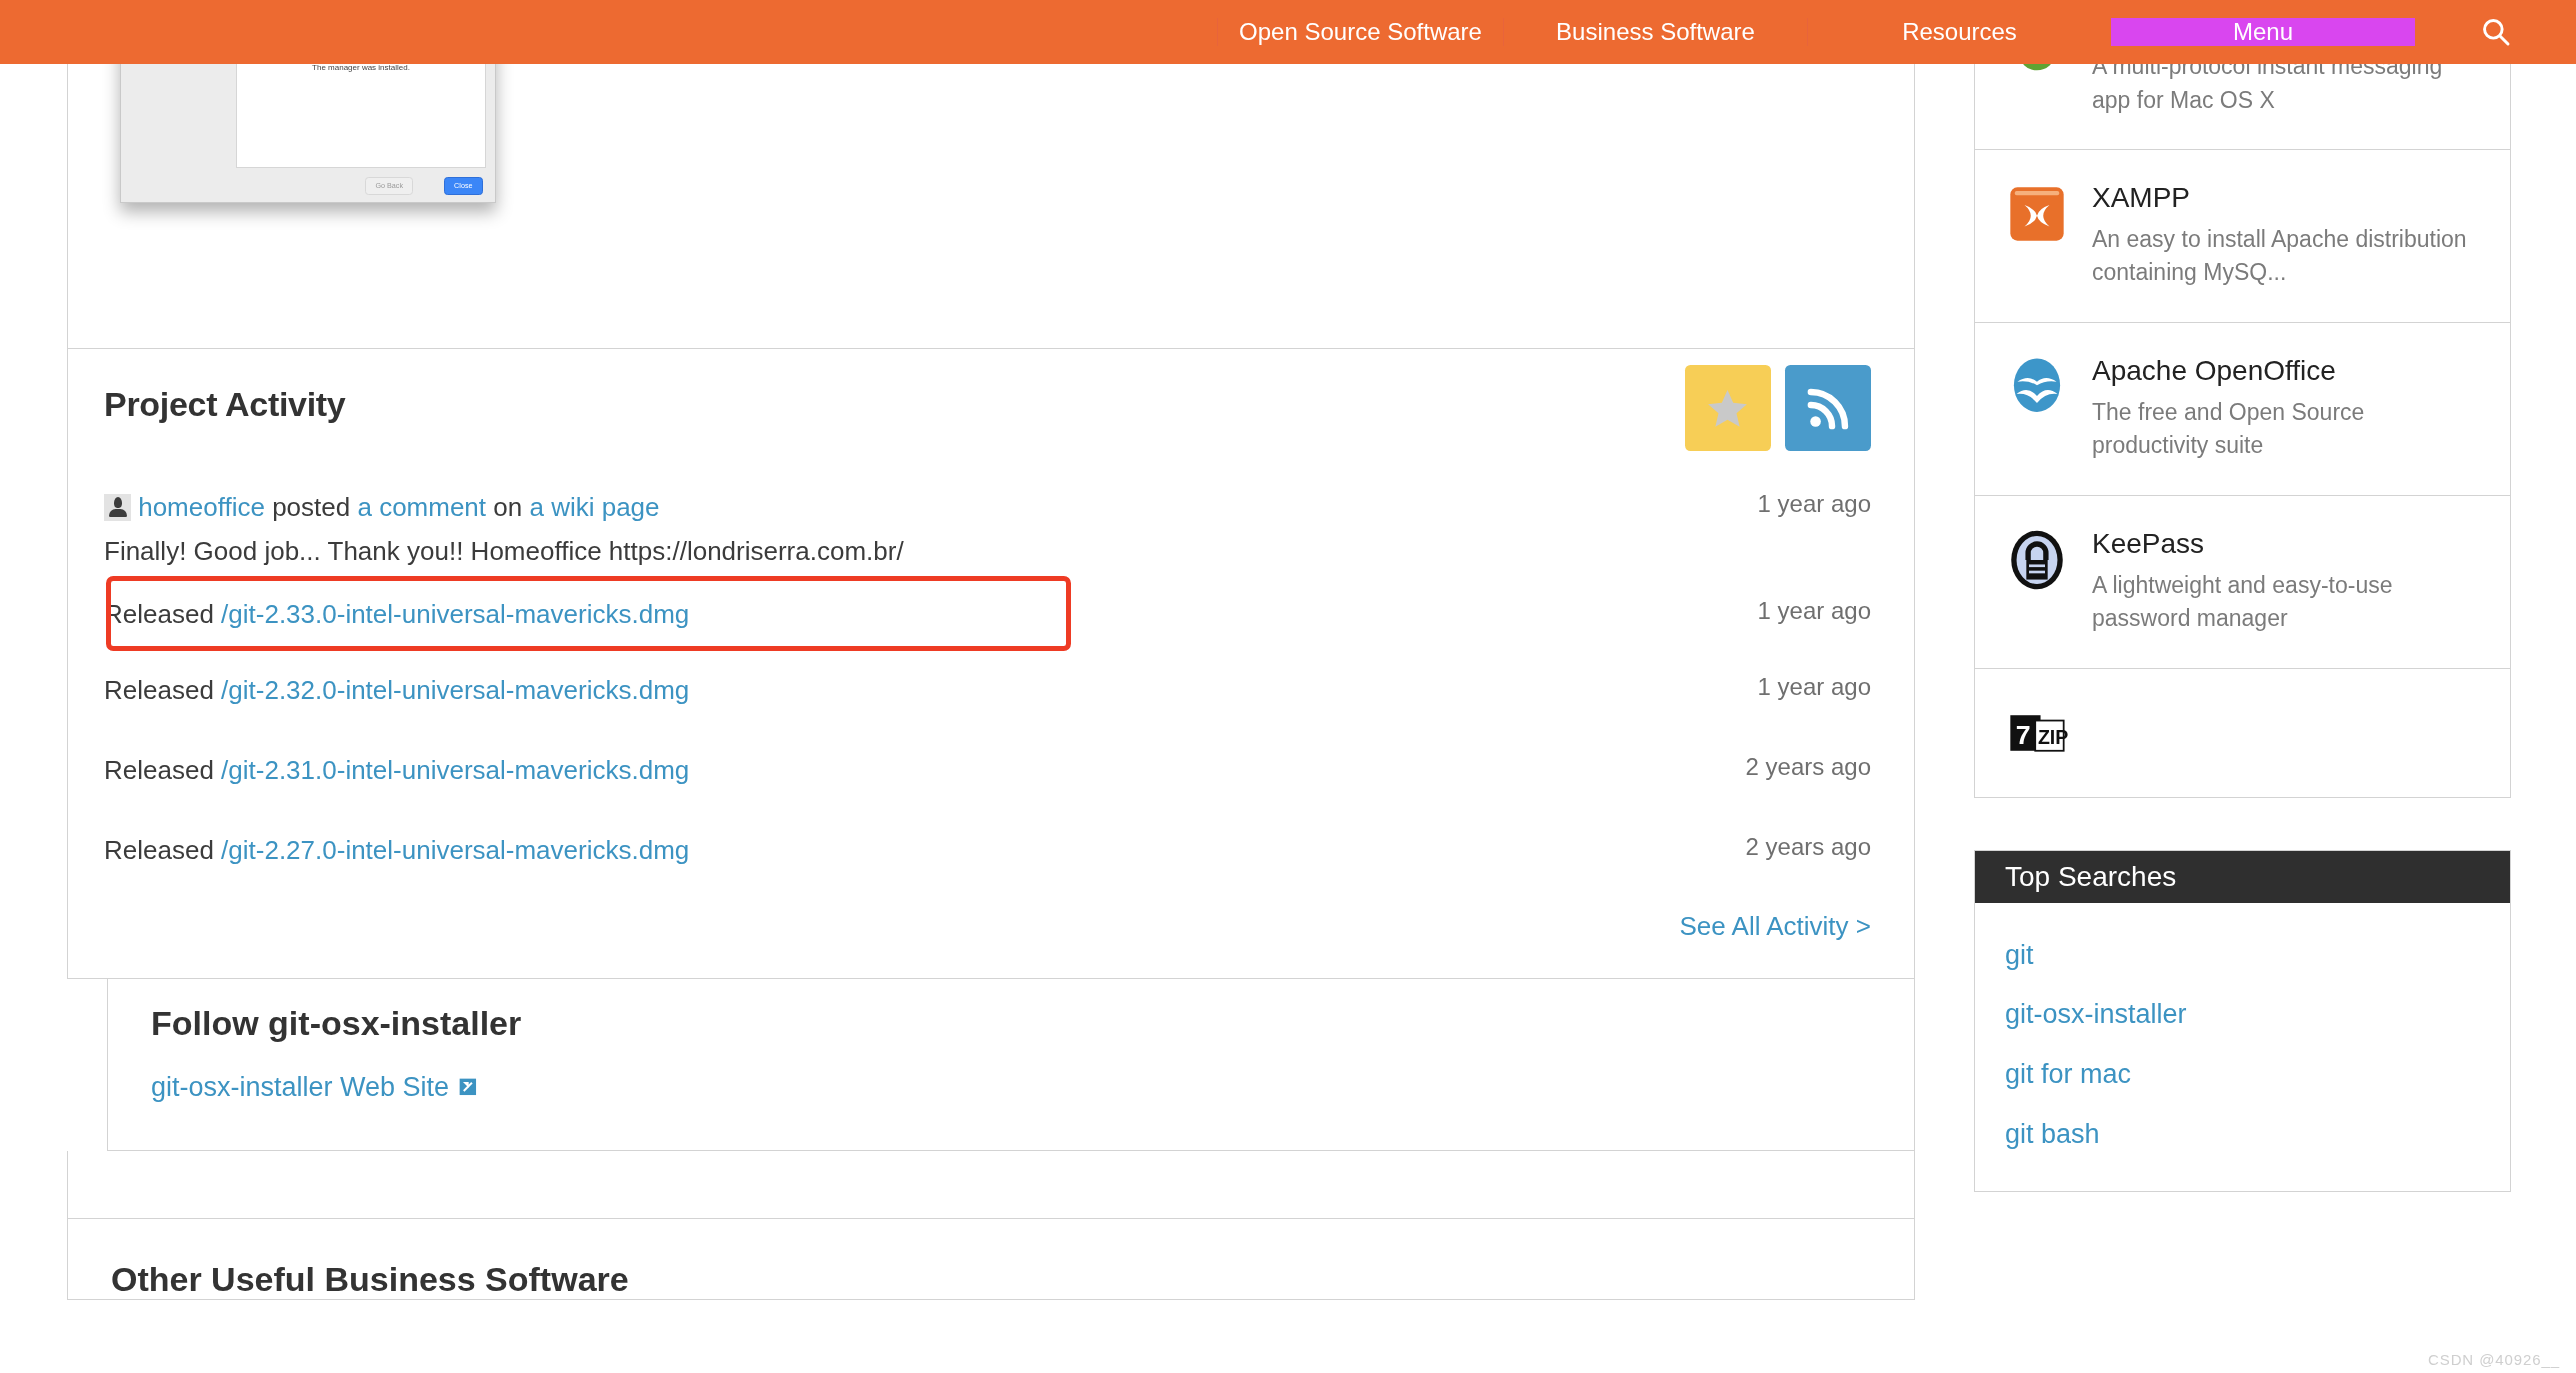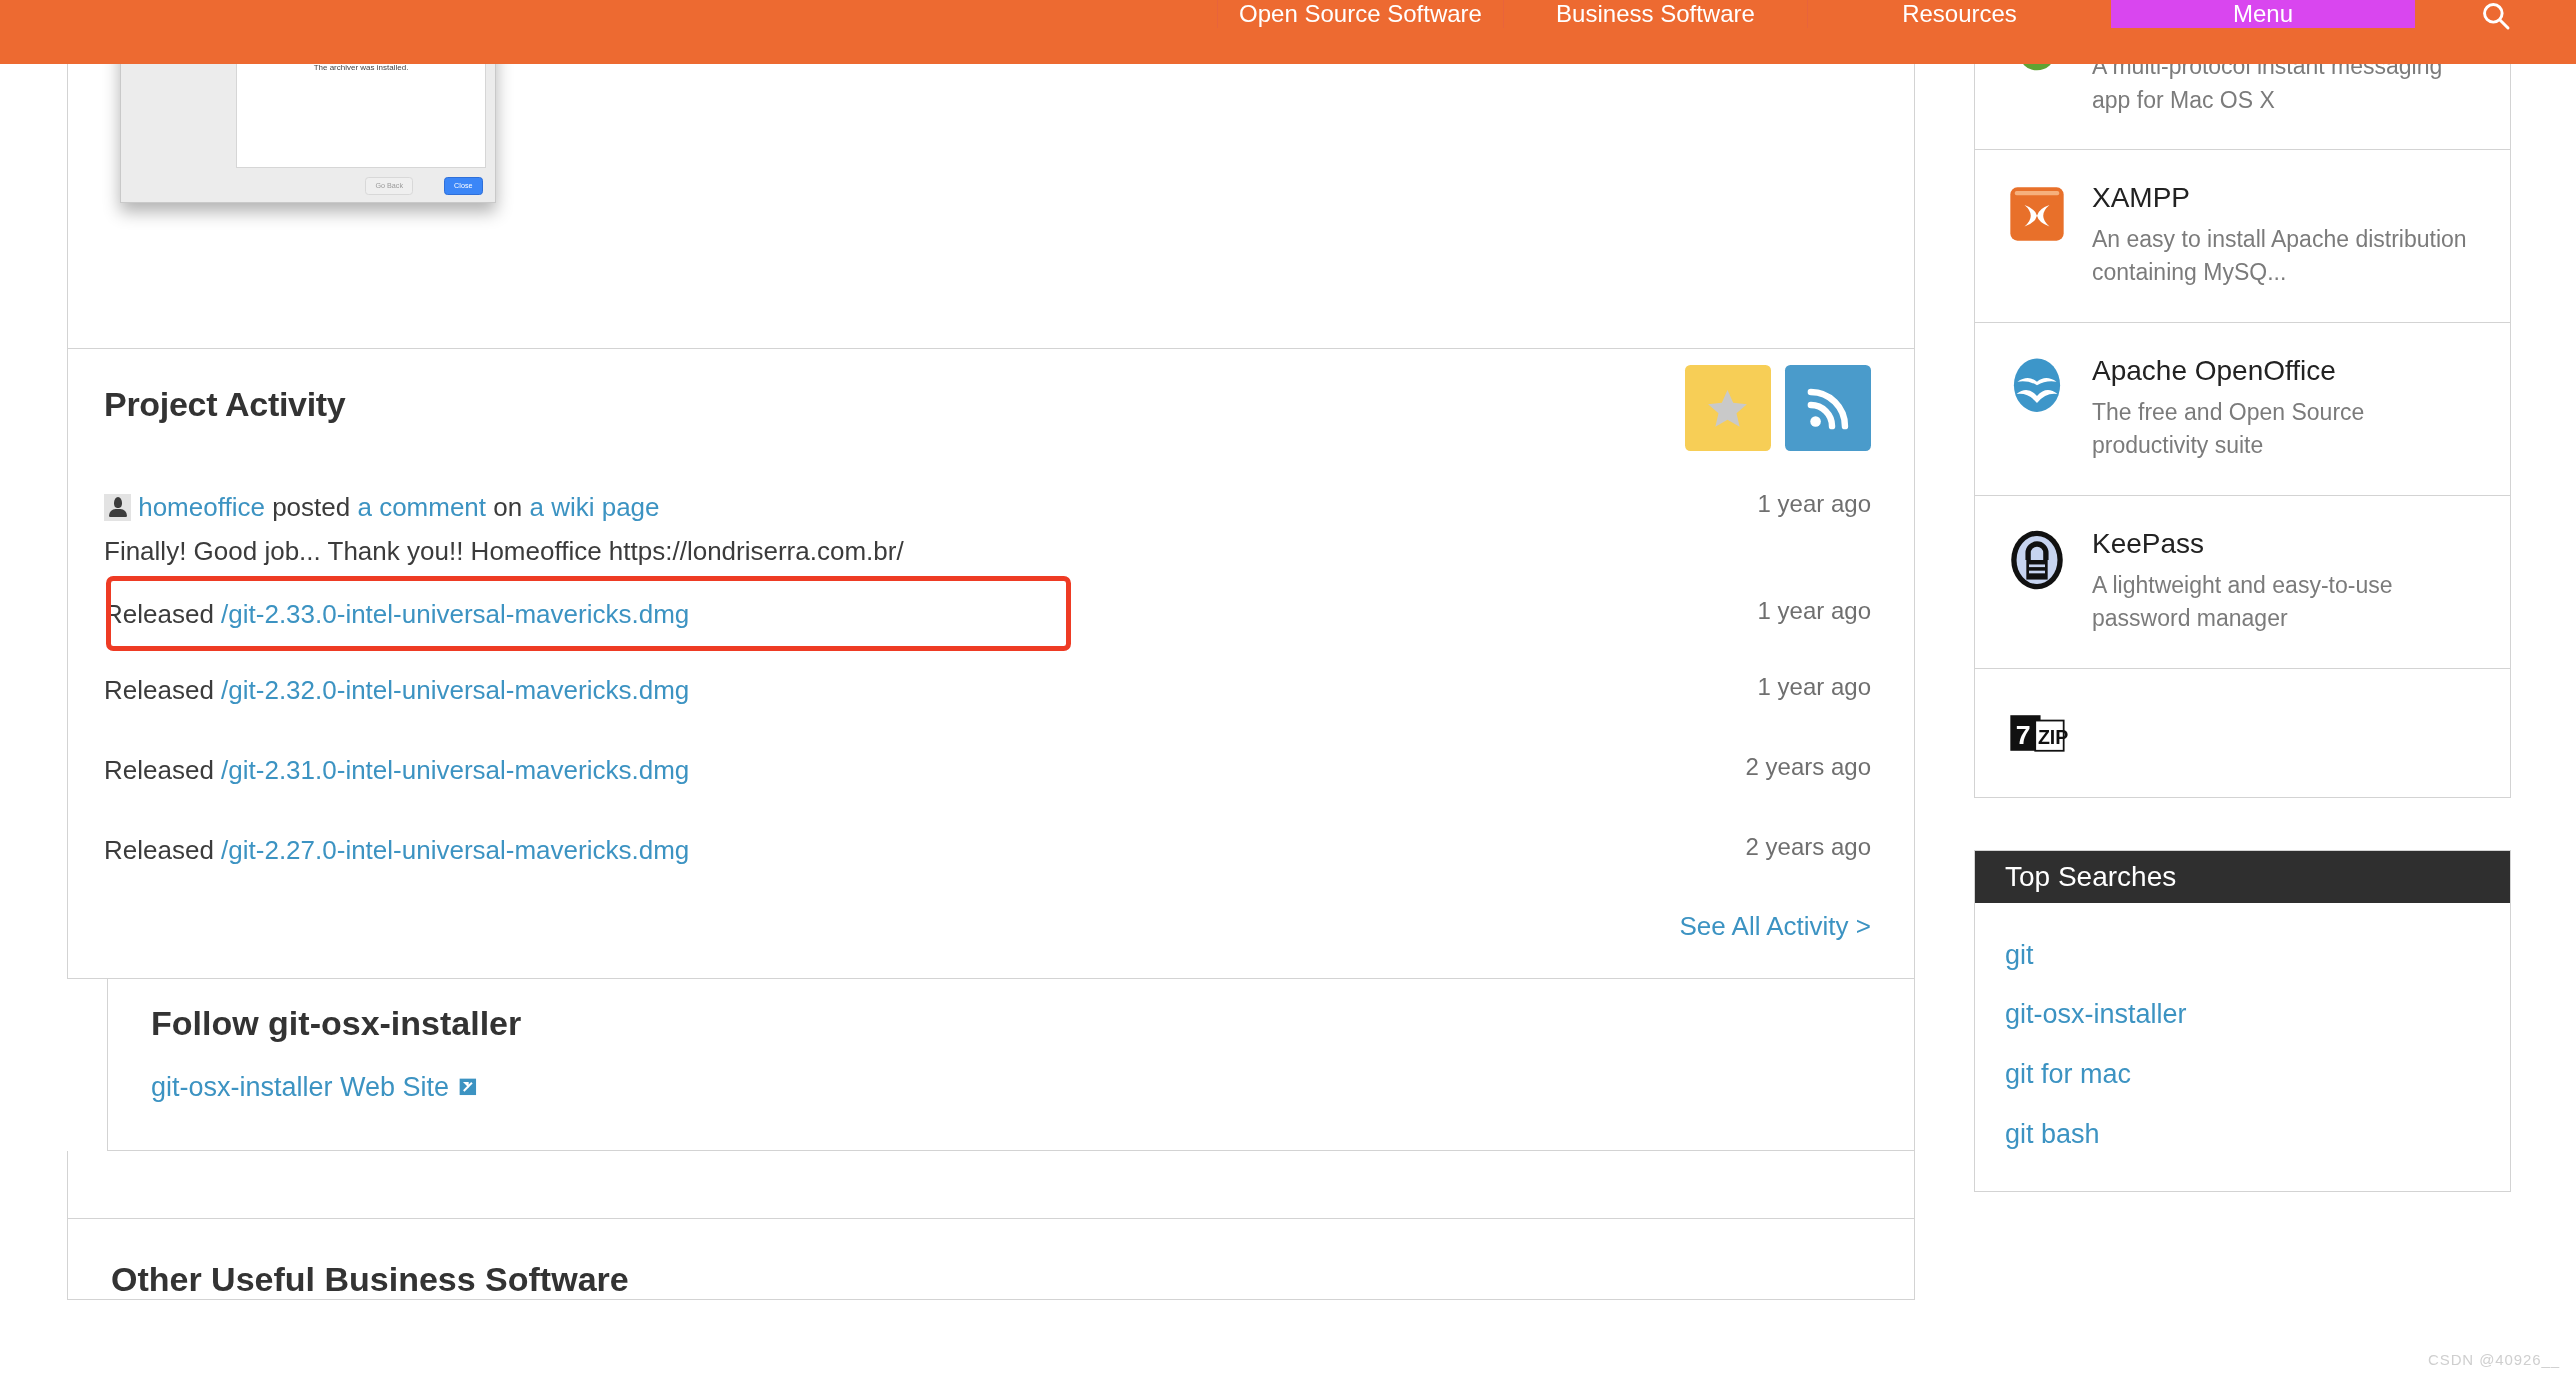--- a/index.html
+++ b/index.html
@@ -10,21 +10,21 @@
     font-family: "Liberation Sans", sans-serif;
     overflow: hidden;
   }
   #page { position: relative; width: 2576px; height: 1373px; background:#fff; }
 
   
   #topnav {
     position: absolute; top: 0; left: 0;
     width: 2576px; height: 64px;
     background: #ED6A31;
-    display: flex; justify-content: flex-end; align-items: flex-start;
+    display: flex; justify-content: flex-end; align-items: center;
     z-index: 50;
   }
   .nav-item {
     display: flex; align-items: center; justify-content: center;
     color: #ffffff; font-size: 24px; font-weight: 400;
     padding: 0 30px; white-space: nowrap;
     border-left: 1.8px solid #E8643B;
     cursor: pointer;
   }
   .nav-item.nav-oss   { width: 286px; }
@@ -169,21 +169,21 @@
     <div id="shot-panel" class="panel first">
       <div id="shot-thumb">
         <div id="shot-side">
           <span class="shot-dot" style="top:12.5px;background:#BDBDBD;"></span>
           <span class="shot-step" style="top:9px;">Installation</span>
           <span class="shot-dot" style="top:27px;background:#7FB4E8;"></span>
           <span class="shot-step" style="top:23px;font-weight:bold;color:#333;">Summary</span>
         </div>
         <div id="shot-body">
           <div id="shot-title">The installation was successful.</div>
-          <div id="shot-sub">The archiver was installed.</div>
+          <div id="shot-sub">The manager was installed.</div>
         </div>
         <div class="shot-btn" id="shot-goback">Go Back</div>
         <div class="shot-btn" id="shot-close">Close</div>
       </div>
     </div>
 
     <div id="activity-panel" class="panel">
       <div id="activity-head">
         <div id="activity-title">Project Activity</div>
         <div id="activity-actions">

